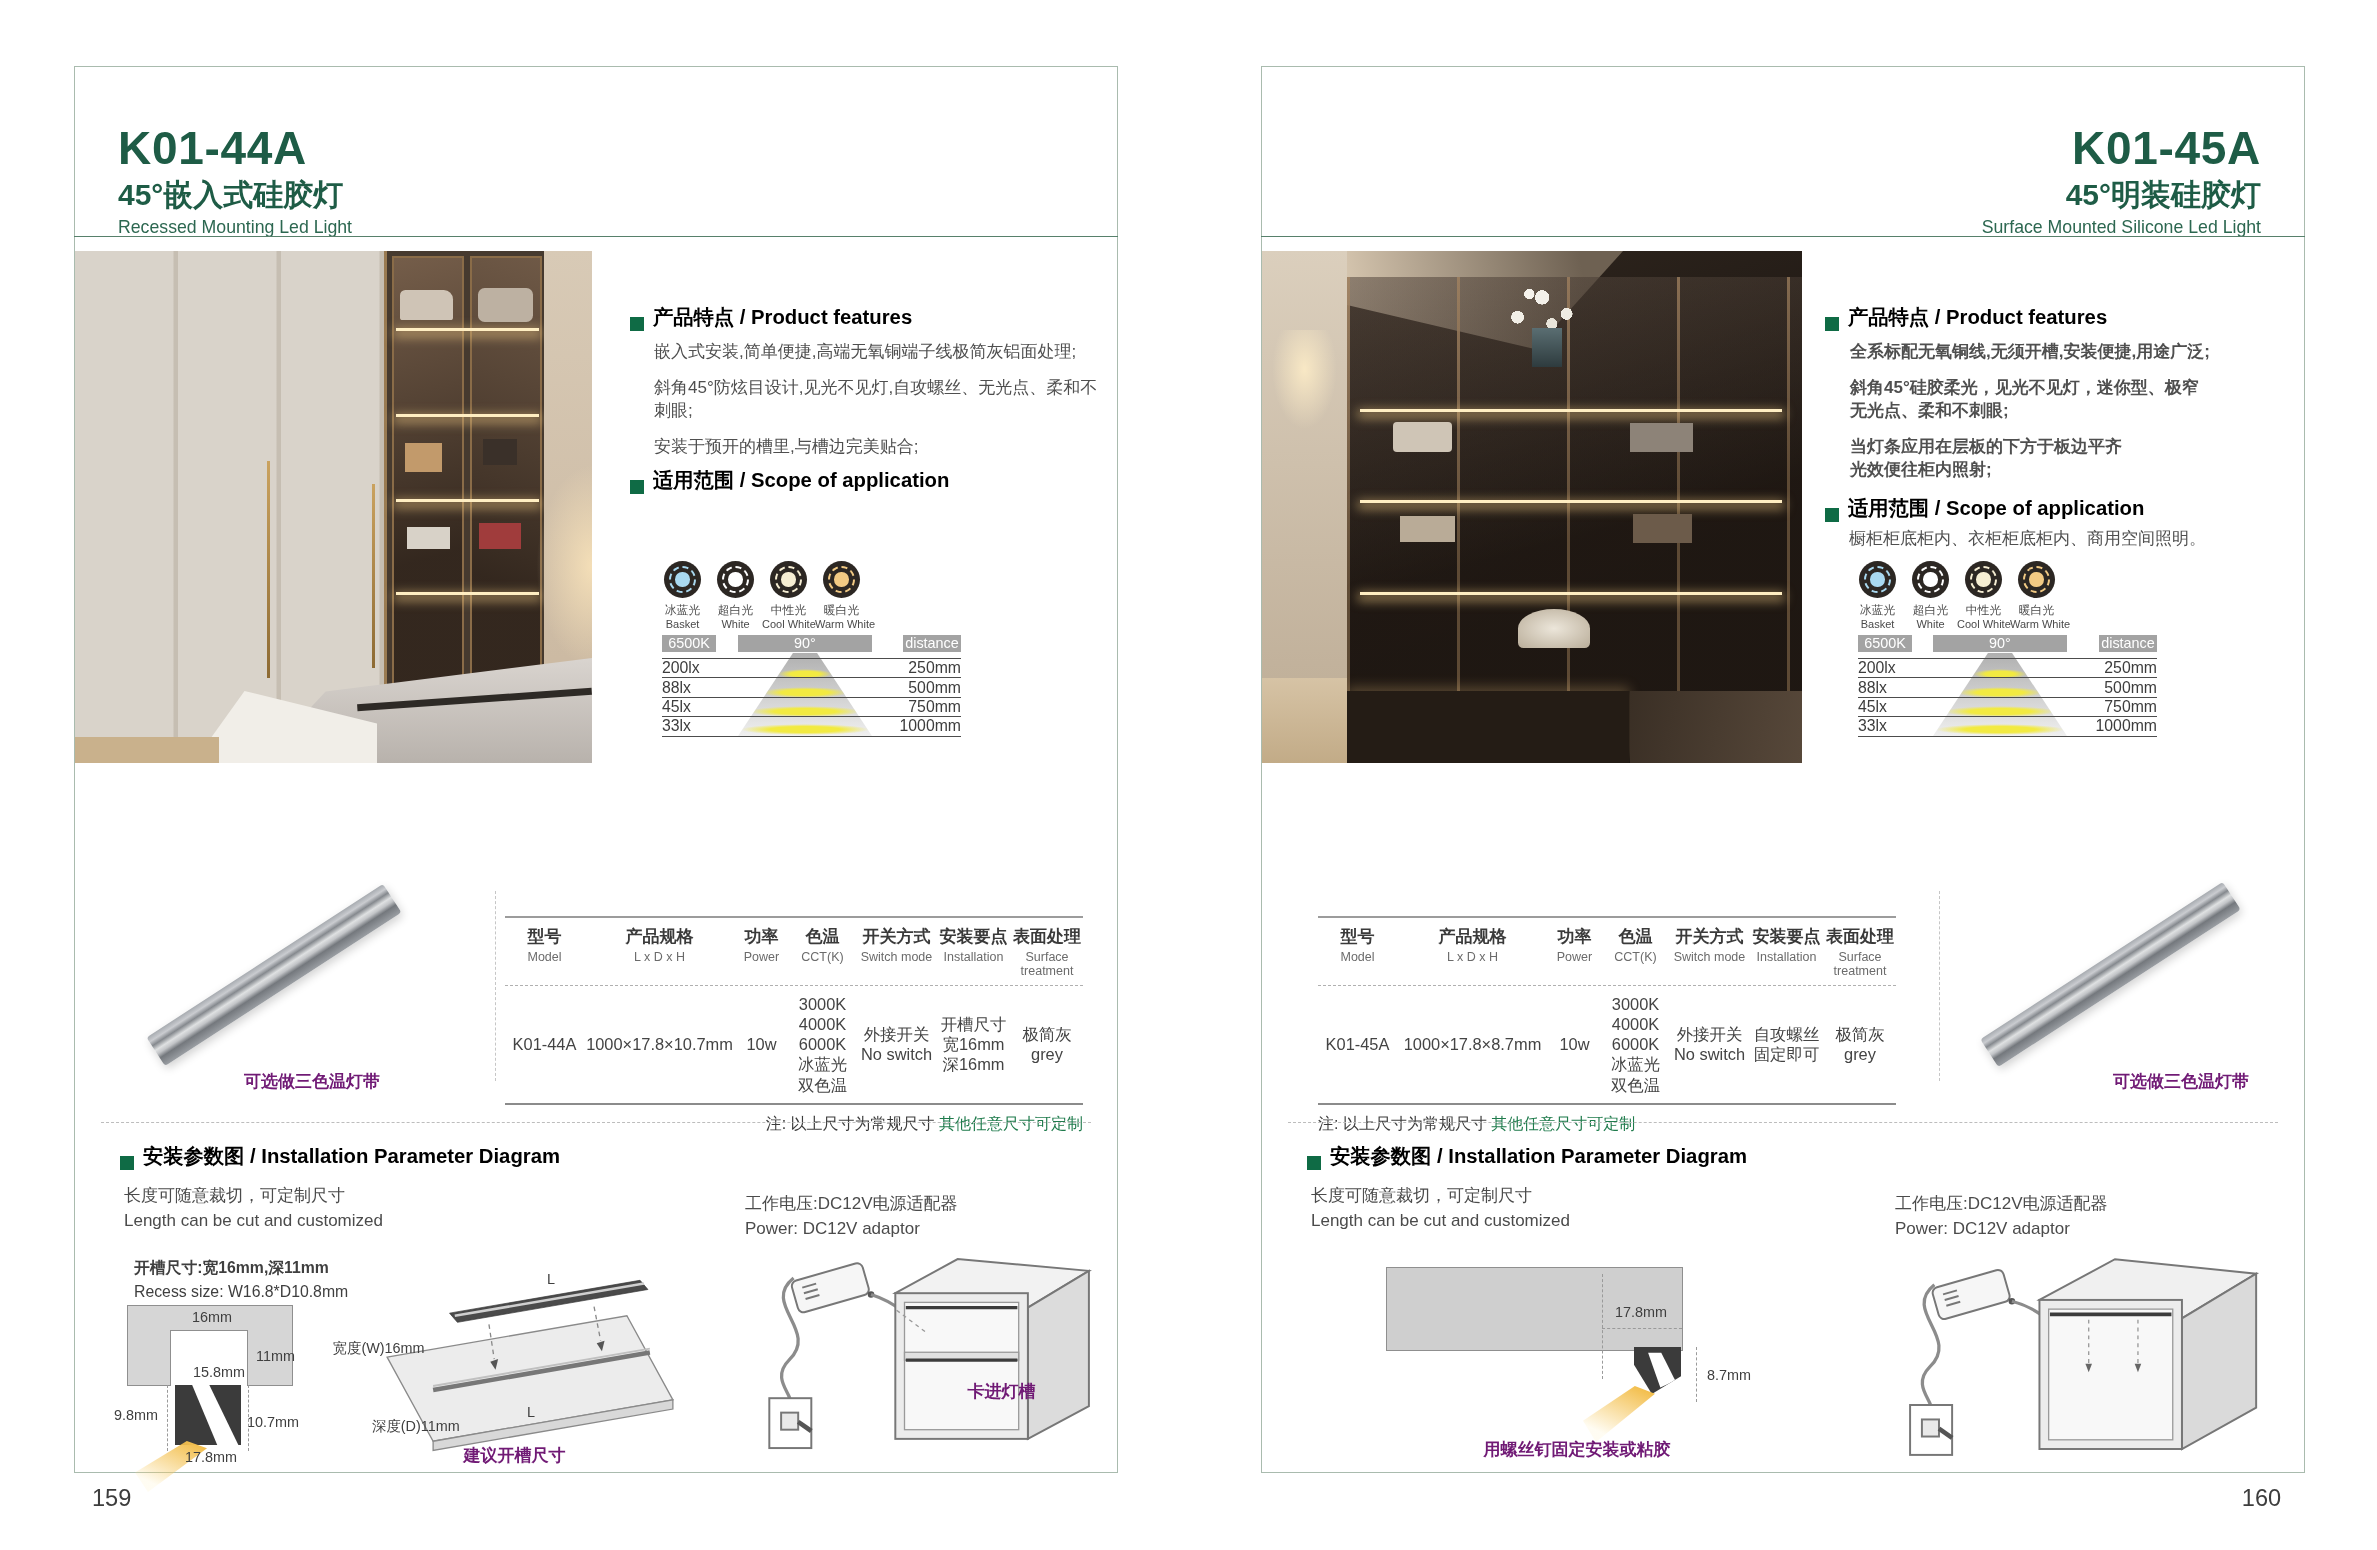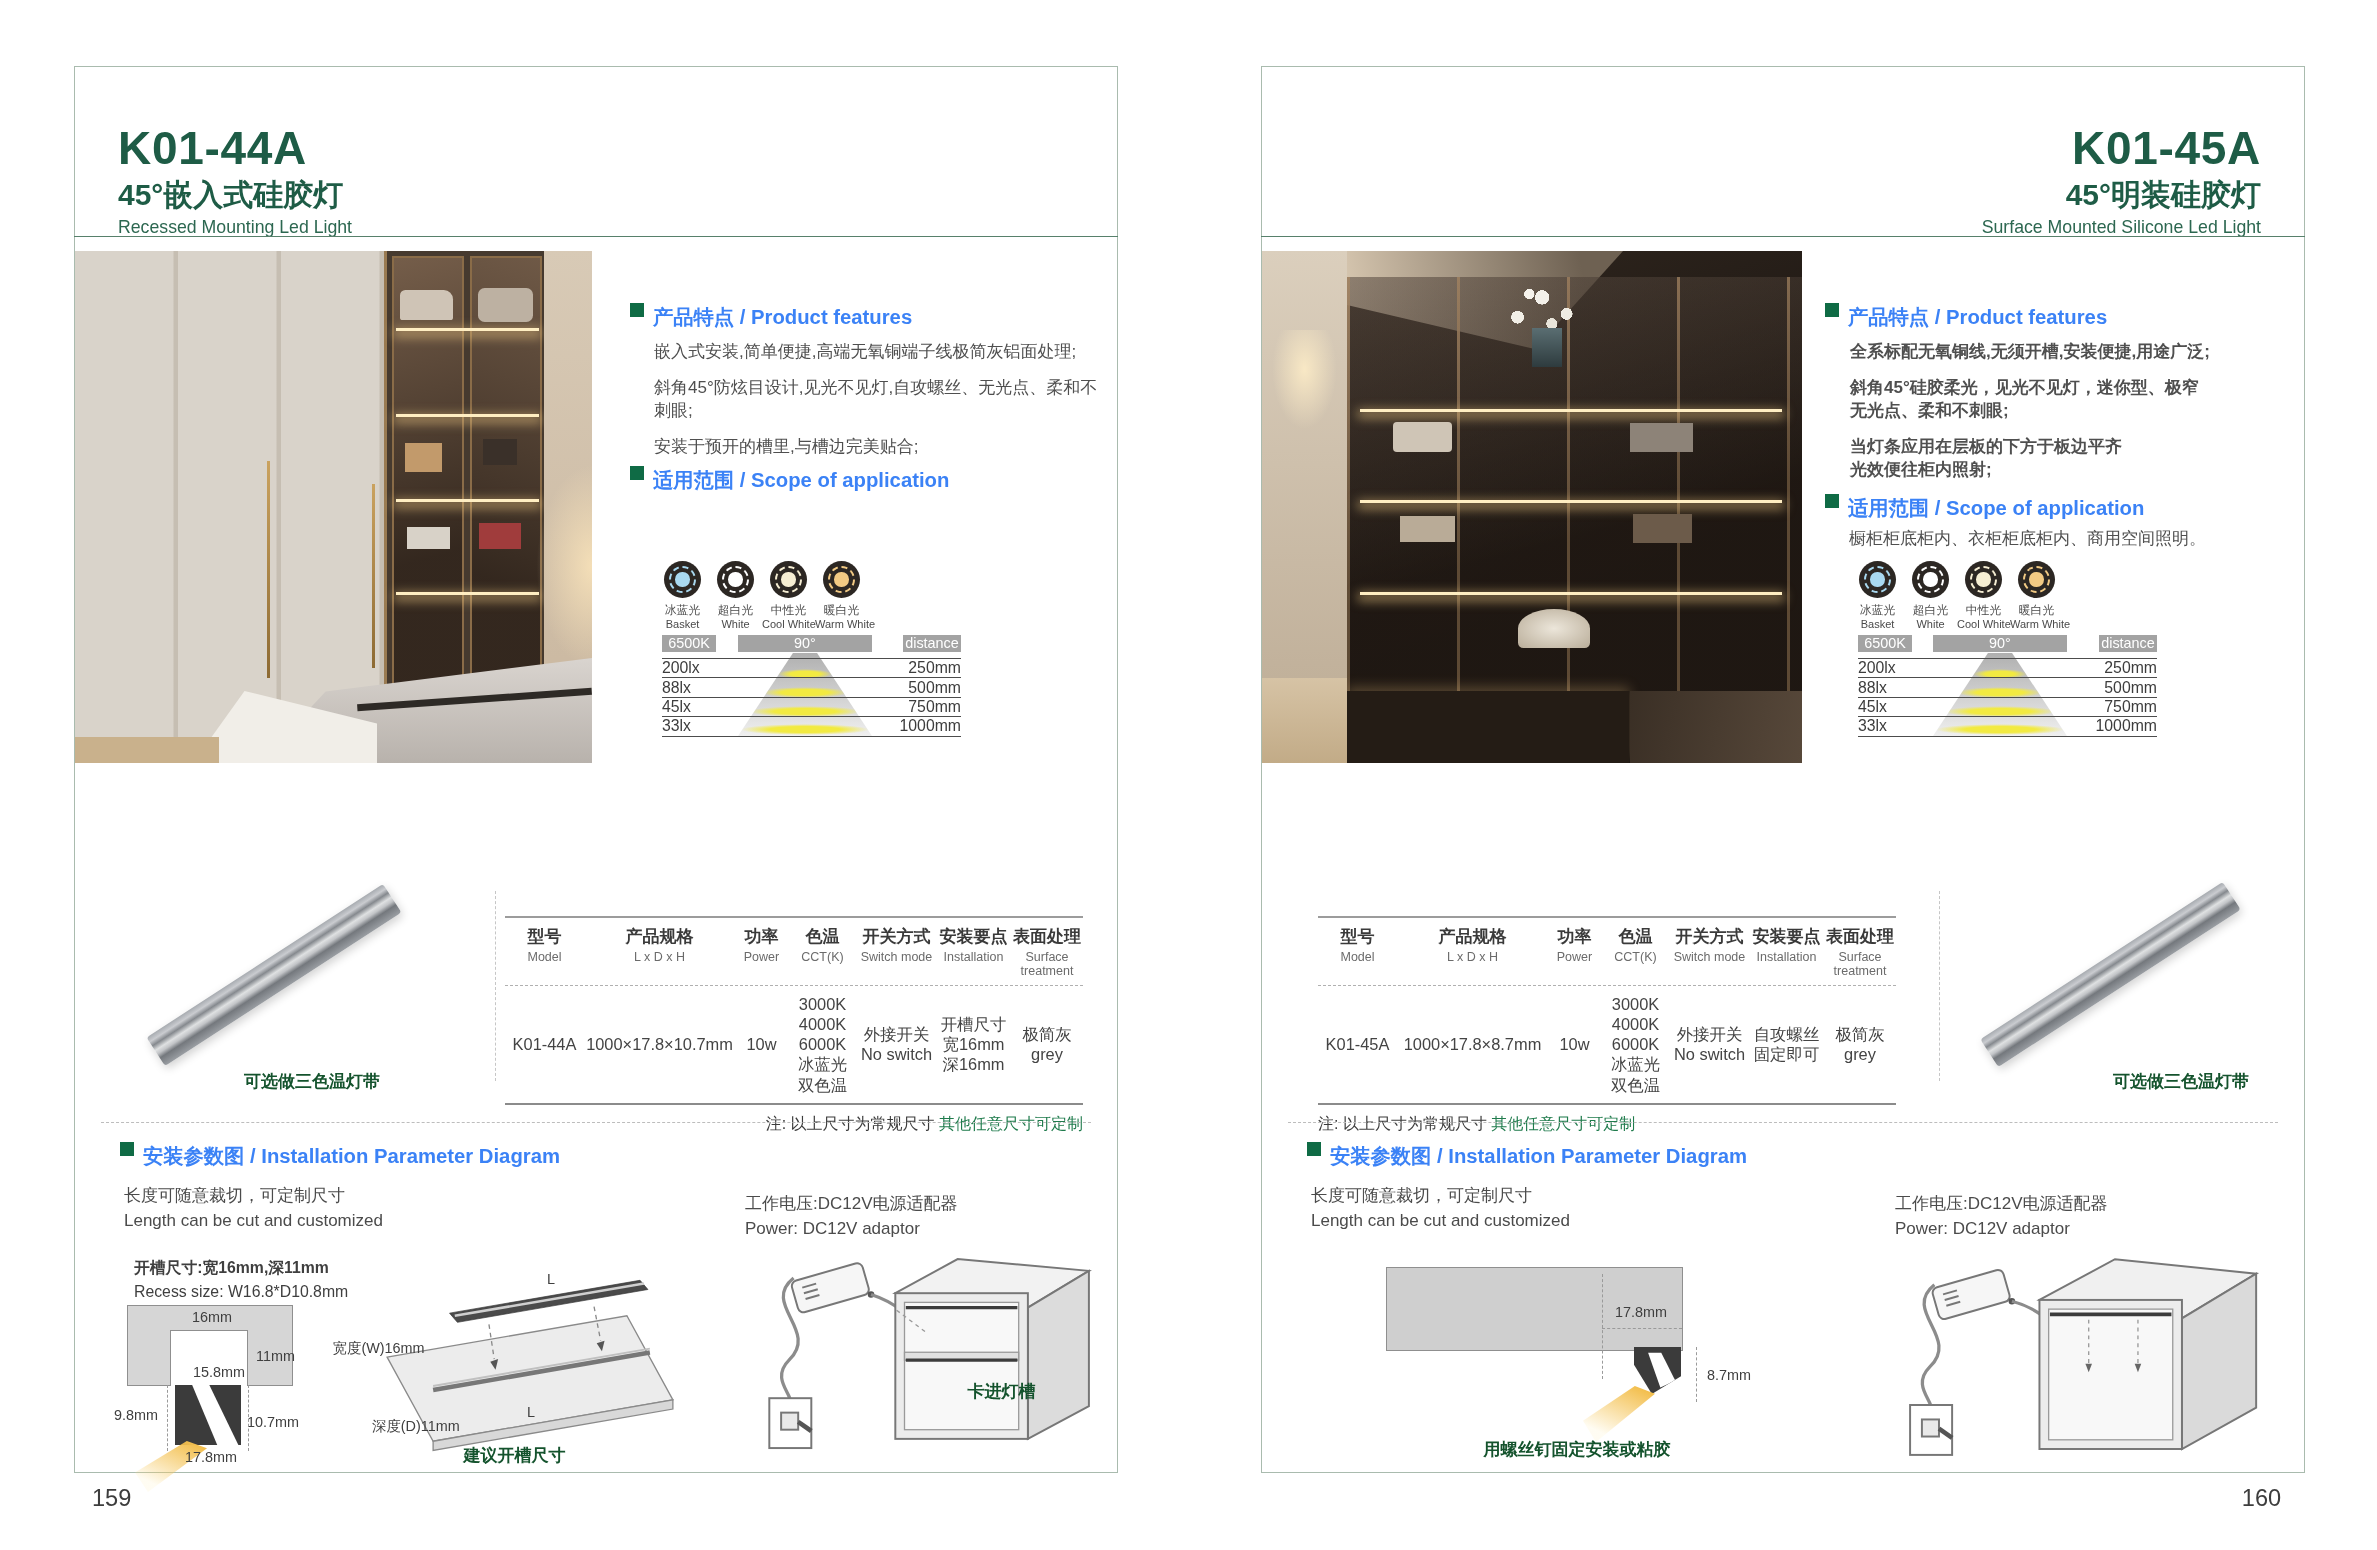--- a/index.html
+++ b/index.html
@@ -7,21 +7,21 @@
     font-family:"Liberation Sans",sans-serif;color:#4a4a4a;}
   .abs{position:absolute;}
   .pg{position:absolute;top:66px;width:1042px;height:1405px;border:1.3px solid #a9bbae;background:#fff;}
   #pgL{left:74px;} #pgR{left:1261px;}
   .hrule{position:absolute;left:-1.3px;right:-1.3px;top:169px;border-top:1.3px solid #57806b;}
   
   .model{font-size:46px;font-weight:800;color:#1e5c46;letter-spacing:0.7px;line-height:1;}
   .tcn{font-size:30px;font-weight:700;color:#1e5c46;line-height:1;margin-top:9.2px;}
   .ten{font-size:17.7px;color:#2c6750;line-height:1;margin-top:9.2px;}
   
-  .sec{display:flex;align-items:flex-start;gap:9.2px;font-size:20.3px;font-weight:700;color:#3b82f6;white-space:nowrap;}
+  .sec{display:flex;align-items:flex-end;gap:9.2px;font-size:20.3px;font-weight:700;color:#000000;white-space:nowrap;}
   .sq{width:13.8px;height:13.8px;background:#0f6b45;flex:0 0 auto;}
   .body-txt{font-size:17px;color:#4f4f4f;line-height:1.35;}
   .body-txt p{margin:0 0 13px 0;}
   
   .icons{display:flex;}
   .icell{width:53px;text-align:center;flex:0 0 auto;}
   .licon{position:relative;width:37px;height:37px;border-radius:50%;background:#2c2723;margin:0 auto;}
   .licon::before{content:"";position:absolute;left:50%;top:50%;width:14.4px;height:14.4px;margin:-7.2px 0 0 -7.2px;
     border-radius:50%;background:var(--sun);}
   .licon::after{content:"";position:absolute;inset:4.6px;border-radius:50%;border:2.6px dashed var(--sun);}
@@ -42,21 +42,21 @@
   .thead{display:flex;padding:6.6px 0 6.6px 0;border-bottom:1.3px dashed #b0b0b0;}
   .tb{display:flex;align-items:center;min-height:117px;}
   .tc{text-align:center;flex:0 0 auto;}
   .hcn{font-size:17px;font-weight:700;color:#3a3a3a;}
   .hen{font-size:12.5px;color:#6b6b6b;margin-top:2.6px;}
   .cell{font-size:16.4px;color:#444;line-height:20.3px;}
   .w0{width:79px}.w1{width:151px}.w2{width:53px}.w3{width:69px}.w4{width:79px}.w5{width:75px}.w6{width:72px}
   .note{position:absolute;top:1047px;font-size:16px;font-weight:400;color:#3c3c3c;}
   .note .grn{color:#1f7b4c;}
   .vdash{position:absolute;top:824px;height:190px;border-left:1.3px dashed #c6c6c6;}
-  .caption{position:absolute;font-size:17px;font-weight:700;color:#14532d;text-align:center;}
+  .caption{position:absolute;font-size:17px;font-weight:700;color:#701a75;text-align:center;}
   .sep{position:absolute;left:26px;right:26px;top:1055px;border-top:1.3px dashed #bdbdbd;}
   .small2{font-size:17px;color:#4b4b4b;line-height:25px;}
   .dim{position:absolute;font-size:14.4px;color:#3f3f3f;white-space:nowrap;}
   .dashline{position:absolute;border-left:0.7px dashed #9a9a9a;}
   .dashhl{position:absolute;border-top:0.7px dashed #9a9a9a;}
   
   .bar{position:absolute;border-radius:3.3px;
     background:linear-gradient(to bottom,#a7abb0 0%,#caccd0 16%,#85898e 30%,#dfe1e2 46%,#c2c4c7 58%,#74787d 72%,#9a9ea3 100%);
     box-shadow:0 3.9px 9.2px rgba(0,0,0,.18);}
   

